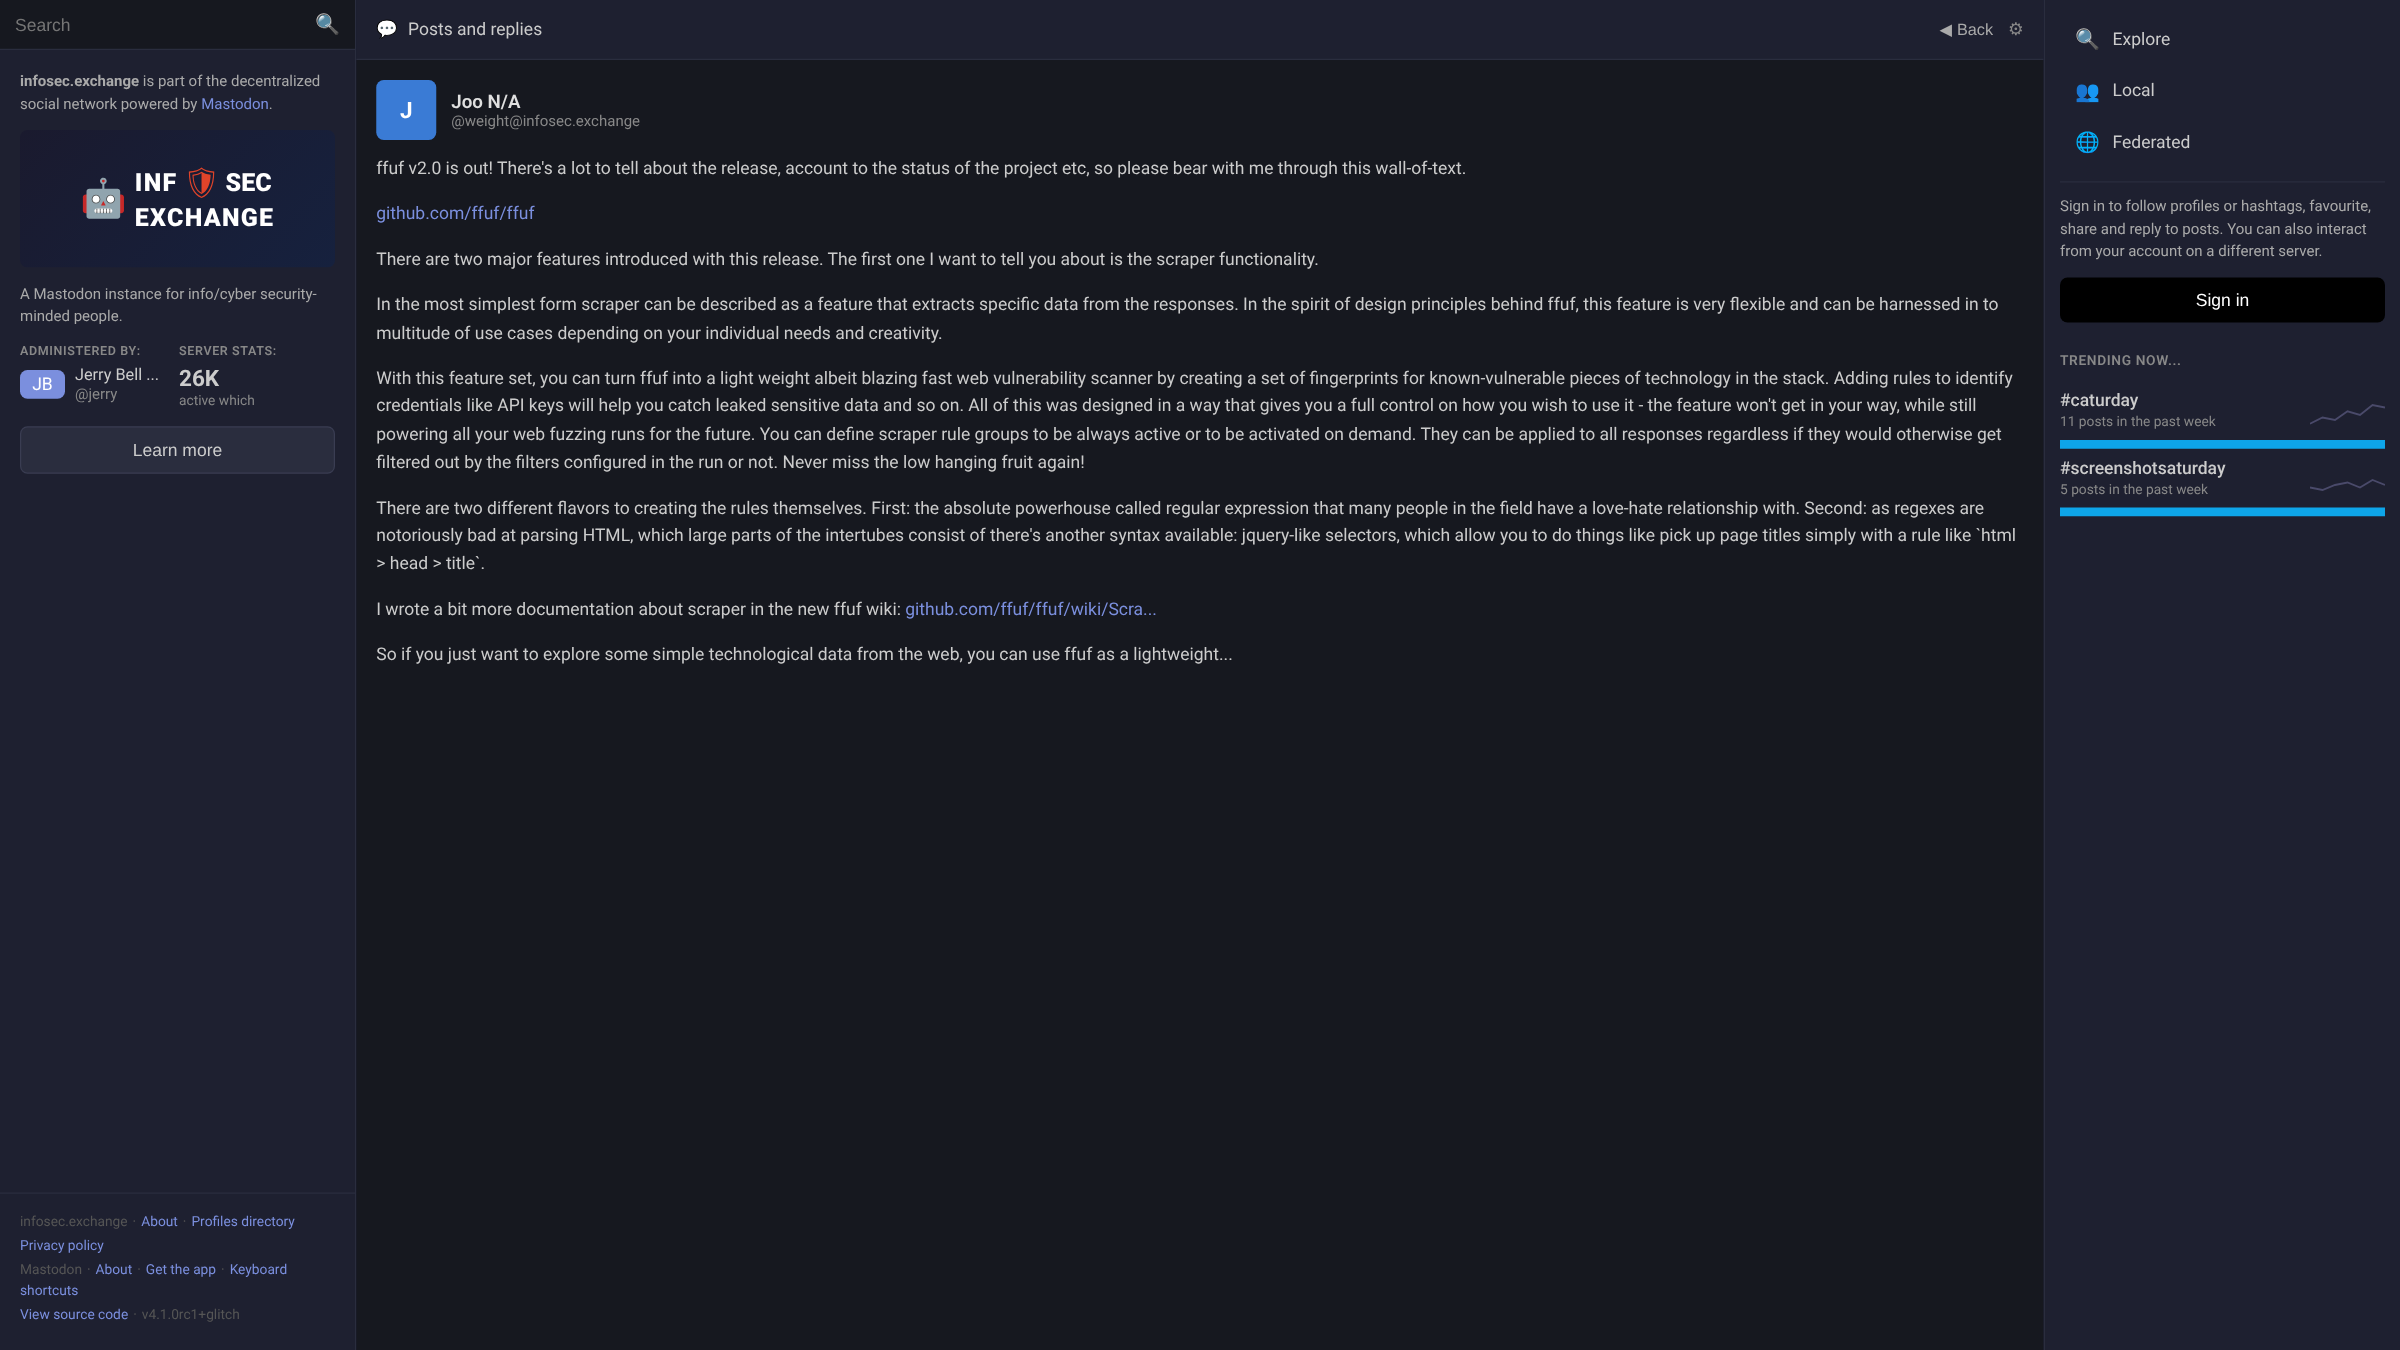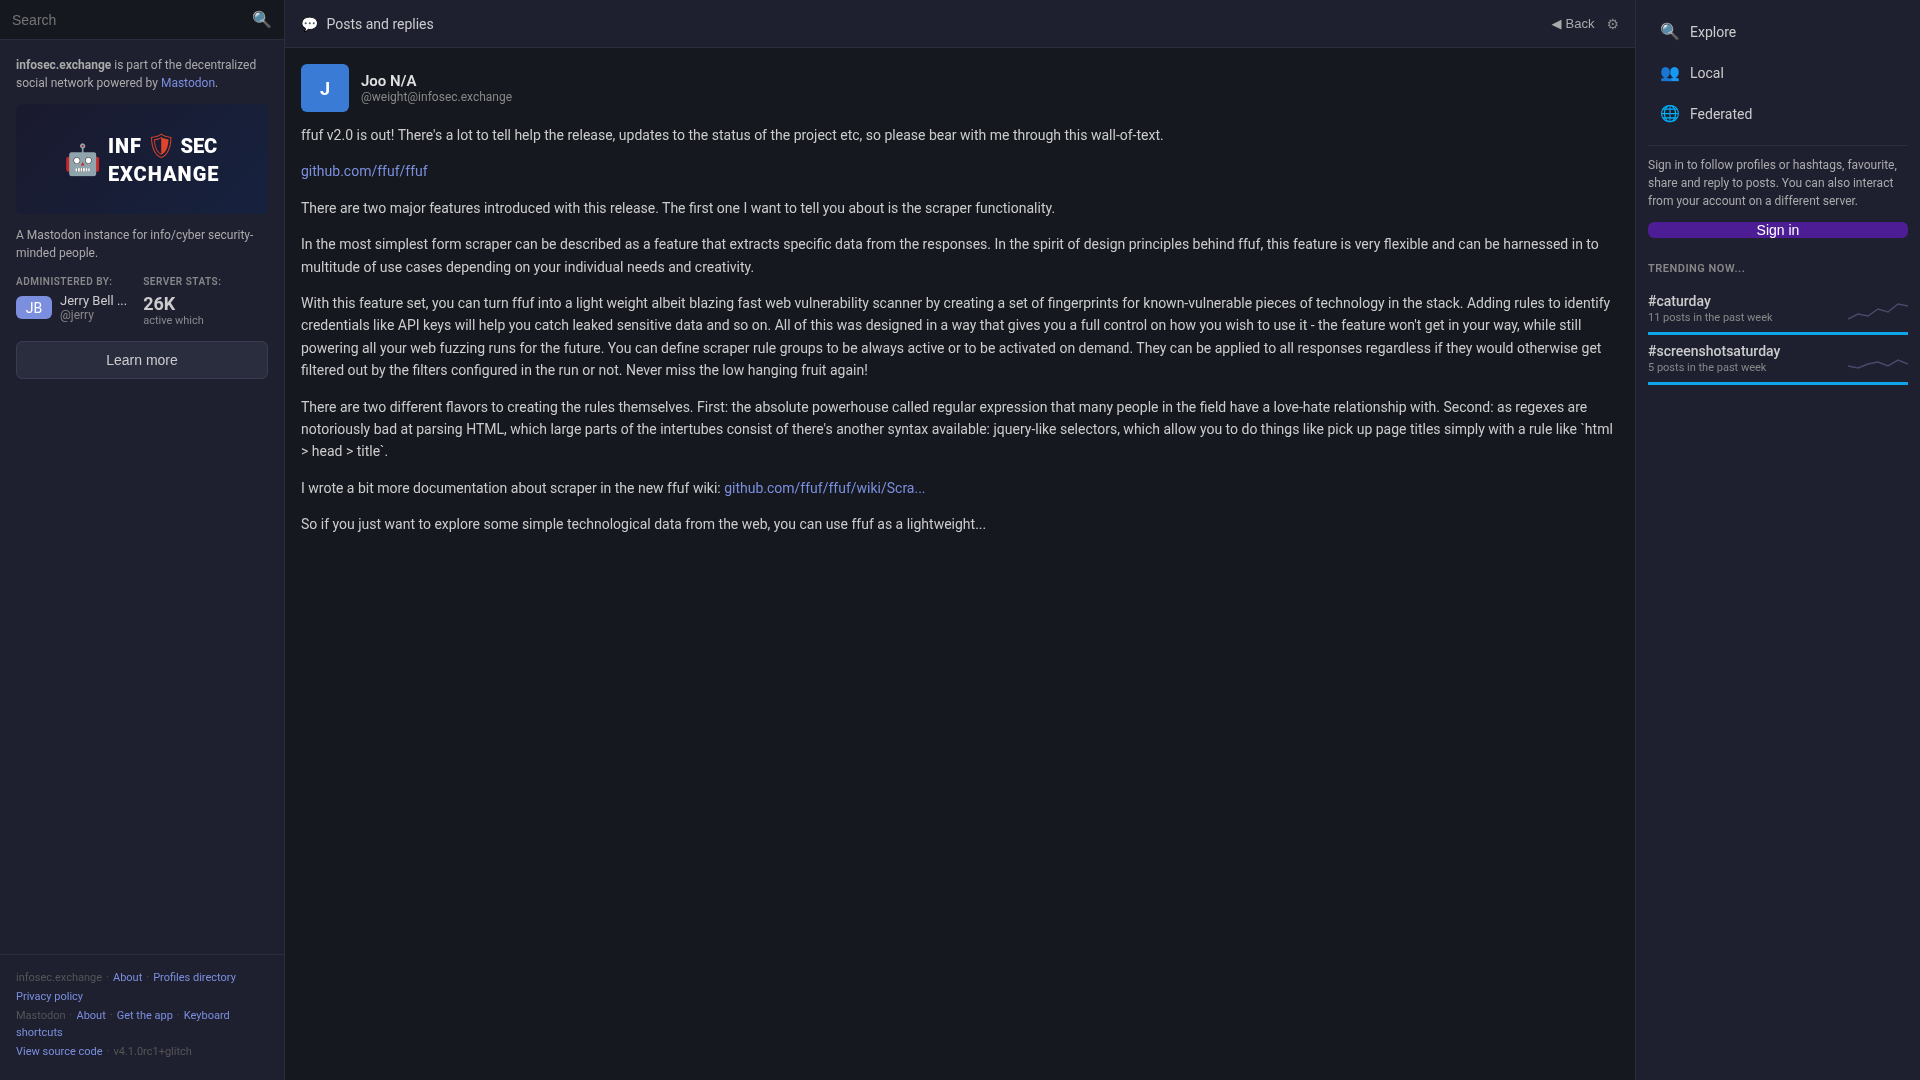--- a/index.html
+++ b/index.html
@@ -328,21 +328,22 @@
 
     .sign-in-text {
       font-size: 12px;
       color: #aaa;
       line-height: 1.5;
       margin-bottom: 12px;
     }
 
     .sign-in-btn {
       width: 100%;
-      background: #4c1d95;
+      padding: 10px;
+      background: #000000;
       border: none;
       border-radius: 6px;
       color: #fff;
       font-size: 14px;
       cursor: pointer;
       margin-bottom: 8px;
       font-weight: 500;
     }
 
     .create-account-btn {
@@ -368,21 +369,21 @@
       letter-spacing: 0.5px;
       margin-bottom: 10px;
       font-weight: 600;
     }
 
     .trending-item {
       display: flex;
       align-items: center;
       justify-content: space-between;
       padding: 8px 0;
-      border-bottom: 3px solid #0ea5e9;
+      border-bottom: 7px solid #0ea5e9;
       cursor: pointer;
     }
 
     .trending-tag {
       font-size: 14px;
       color: #ccc;
       font-weight: 500;
     }
 
     .trending-info {
@@ -507,21 +508,21 @@
 
     <div class="post-author">
       <div class="author-avatar">J</div>
       <div>
         <div class="author-name">Joo N/A</div>
         <div class="author-handle">@weight@infosec.exchange</div>
       </div>
     </div>
 
     <div class="post-body">
-      <p>ffuf v2.0 is out! There's a lot to tell help the release, updates to the status of the project etc, so please bear with me through this wall-of-text.</p>
+      <p>ffuf v2.0 is out! There's a lot to tell about the release, account to the status of the project etc, so please bear with me through this wall-of-text.</p>
       <p><a class="post-link" href="#">github.com/ffuf/ffuf</a></p>
       <p>There are two major features introduced with this release. The first one I want to tell you about is the scraper functionality.</p>
       <p>In the most simplest form scraper can be described as a feature that extracts specific data from the responses. In the spirit of design principles behind ffuf, this feature is very flexible and can be harnessed in to multitude of use cases depending on your individual needs and creativity.</p>
       <p>With this feature set, you can turn ffuf into a light weight albeit blazing fast web vulnerability scanner by creating a set of fingerprints for known-vulnerable pieces of technology in the stack. Adding rules to identify credentials like API keys will help you catch leaked sensitive data and so on. All of this was designed in a way that gives you a full control on how you wish to use it - the feature won't get in your way, while still powering all your web fuzzing runs for the future. You can define scraper rule groups to be always active or to be activated on demand. They can be applied to all responses regardless if they would otherwise get filtered out by the filters configured in the run or not. Never miss the low hanging fruit again!</p>
       <p>There are two different flavors to creating the rules themselves. First: the absolute powerhouse called regular expression that many people in the field have a love-hate relationship with. Second: as regexes are notoriously bad at parsing HTML, which large parts of the intertubes consist of there's another syntax available: jquery-like selectors, which allow you to do things like pick up page titles simply with a rule like `html &gt; head &gt; title`.</p>
       <p>I wrote a bit more documentation about scraper in the new ffuf wiki: <a class="post-link" href="#">github.com/ffuf/ffuf/wiki/Scra...</a></p>
       <p>So if you just want to explore some simple technological data from the web, you can use ffuf as a lightweight...</p>
     </div>
   </div>
 </div>

